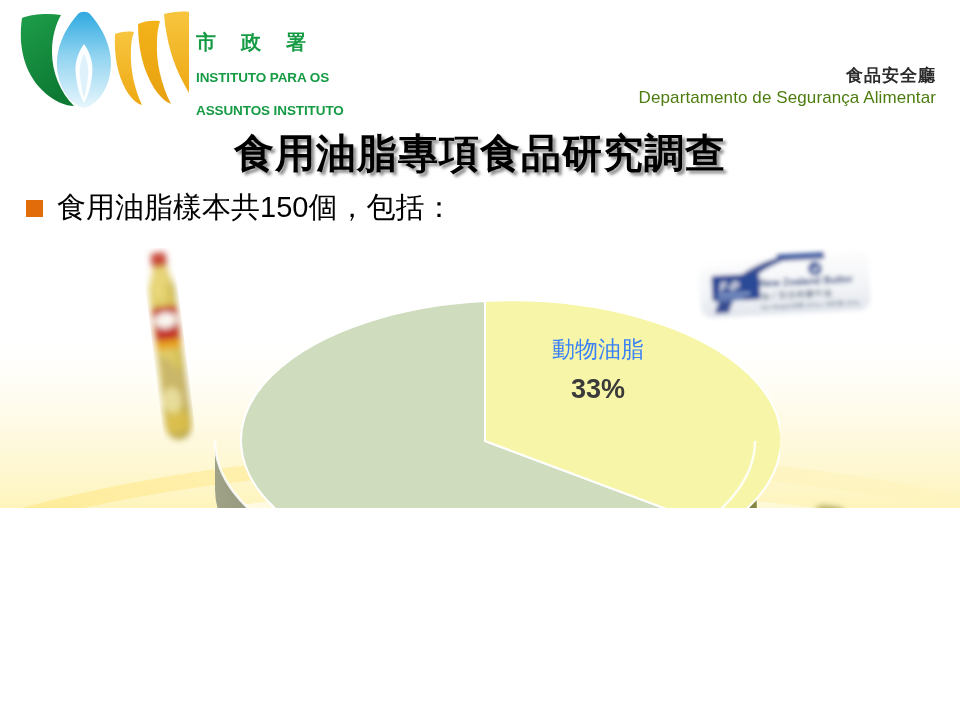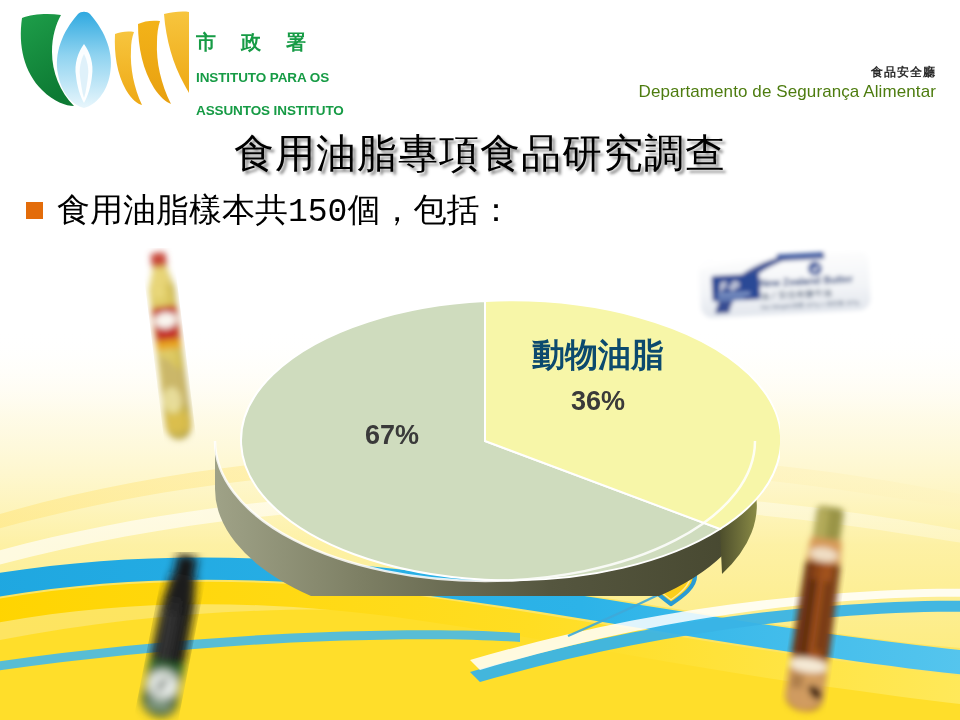--- a/index.html
+++ b/index.html
@@ -2,21 +2,21 @@
 <html><head>
 <meta charset="utf-8">
 <style>
   * { margin:0; padding:0; box-sizing:border-box; }
   html,body { width:960px; height:720px; overflow:hidden; }
   body {
     font-family:"Liberation Sans","DejaVu Sans",sans-serif;
     background:#ffffff;
     position:relative;
   }
-  #slide { position:absolute; inset:0; width:960px; height:720px; overflow:hidden; background:#fff; }
+  #slide { position:absolute; inset:0; width:960px; height:508px; overflow:hidden; background:#fff; }
 
   
   .bg-art { position:absolute; inset:0; z-index:0; pointer-events:none; }
 
   
   .header { position:absolute; top:0; left:0; width:960px; height:122px; z-index:5; }
   .logo-wrap { position:absolute; left:14px; top:10px; width:350px; height:100px; }
   .logo-mark { position:absolute; left:0; top:0; width:175px; height:100px; }
   .logo-text { position:absolute; left:182px; top:22px; }
   .logo-cn {
@@ -25,62 +25,62 @@
     letter-spacing:9px; line-height:1.05;
   }
   .logo-pt {
     font-family:"Liberation Sans",sans-serif;
     font-size:13.5px; font-weight:bold; color:#169b45;
     line-height:1.2; margin-top:17px; letter-spacing:-0.1px;
   }
   .dept { position:absolute; right:24px; top:64px; text-align:right; }
   .dept-cn {
     font-family:"DejaVu Sans",sans-serif;
-    font-size:12px; font-weight:bold; color:#2b2b2b; letter-spacing:1px;
+    font-size:17px; font-weight:bold; color:#2b2b2b; letter-spacing:1px;
   }
   .dept-pt {
     font-family:"Liberation Sans",sans-serif;
     font-size:17px; color:#4d7c0f; margin-top:1px; letter-spacing:0.1px;
   }
 
   
   .title {
     position:absolute; left:0; top:126px; width:960px;
     text-align:center; z-index:6;
     font-family:"DejaVu Sans",sans-serif;
-    font-size:40px; font-weight:normal; color:#000;
+    font-size:40px; font-weight:bold; color:#000;
     letter-spacing:1px;
     text-shadow:3px 3px 3px rgba(120,120,120,0.85);
   }
 
   
   .bullet-row {
     position:absolute; left:26px; top:188px; z-index:6;
     display:flex; align-items:center; gap:14px;
   }
   .bullet-square { width:17px; height:17px; background:#E36C0A; flex:0 0 auto; }
   .bullet-text {
-    font-family:Liberation Mono, monospace;
-    font-size:33px; color:#000; letter-spacing:0px; white-space:nowrap;
+    font-family:Liberation Sans, sans-serif;
+    font-size:29px; color:#000; letter-spacing:0px; white-space:nowrap;
   }
 
   
   .photo { position:absolute; z-index:3; }
   .photo-oil   { left:130px; top:248px;  width:80px;  height:200px; }
   .photo-butter{ left:696px; top:244px;  width:180px; height:92px;  }
   .photo-sesame{ left:773px; top:500px;  width:86px;  height:220px; }
 
   
   .pie-wrap { position:absolute; left:210px; top:286px; width:570px; height:310px; z-index:4; }
 
   
   .pie-label { position:absolute; z-index:7; text-align:center; color:#333; }
   .pie-label .name {
     font-family:"DejaVu Sans",sans-serif;
-    font-size:33px; font-weight:700; color:#0c4a6e; line-height:1.15;
+    font-size:23px; font-weight:400; color:#3b82f6; line-height:1.15;
   }
   .pie-label .pct {
     font-family:"Liberation Sans",sans-serif;
     font-size:27px; font-weight:600; color:#3a3a3a; margin-top:12px;
   }
   .label-animal { left:508px; top:336px; width:180px; }
   .label-plant  { left:292px; top:408px; width:200px; }
 </style>
 </head>
 <body>
@@ -357,24 +357,23 @@
       <path d="M275,155 L275,15 A270,140 0 1 0 510,243 Z" fill="#CFDCBE" stroke="#FFFFFF" stroke-width="2"></path>
 
       <path d="M275,155 L275,15 A270,140 0 0 1 510,243 Z" fill="#F7F6A8" stroke="#FFFFFF" stroke-width="2"></path>
 
       <path d="M5,155 A270,140 0 0 0 545,155" fill="none" stroke="#FFFFFF" stroke-width="2.5" opacity="0.85"></path>
     </svg>
   </div>
 
   <div class="pie-label label-animal">
     <div class="name">動物油脂</div>
-    <div class="pct">36%</div>
+    <div class="pct">33%</div>
   </div>
   <div class="pie-label label-plant">
-    <div class="pct">67%</div>
   </div>
 
   <svg class="photo" style="left:130px; top:552px; width:86px; height:170px;" viewBox="0 0 86 170" width="86" height="170">
     <g filter="url(#blurBig)" transform="rotate(11 43 85)">
       <rect x="32" y="2" width="20" height="22" rx="4" fill="#141414"></rect>
       <path d="M30,22 L54,22 L58,52 L26,52 Z" fill="#1C1C1C"></path>
       <path d="M26,48 L58,48 L60,150 C60,160 52,166 43,166
                C34,166 24,160 24,150 Z" fill="url(#gDarkBottle)"></path>
       <rect x="33" y="62" width="5" height="52" fill="#4A4A4A" opacity="0.6"></rect>
       <rect x="45" y="62" width="4" height="46" fill="#3A3A3A" opacity="0.5"></rect>

